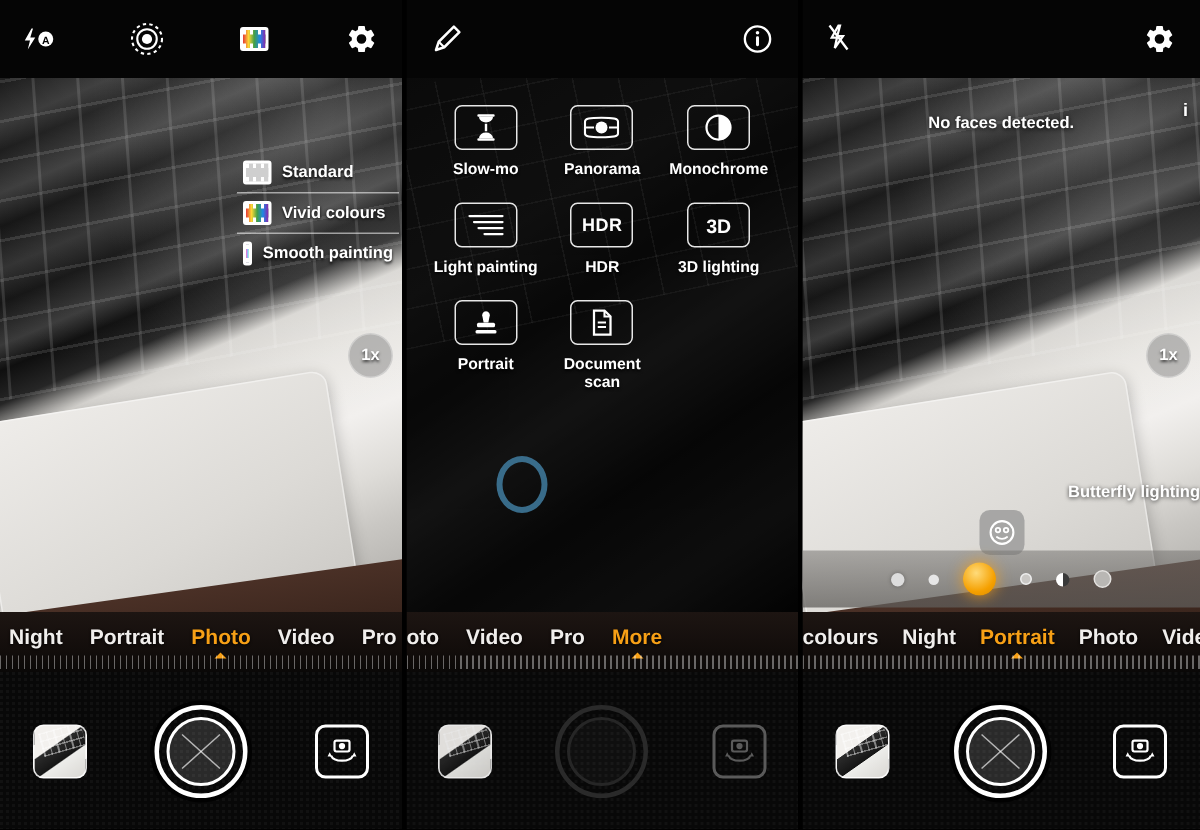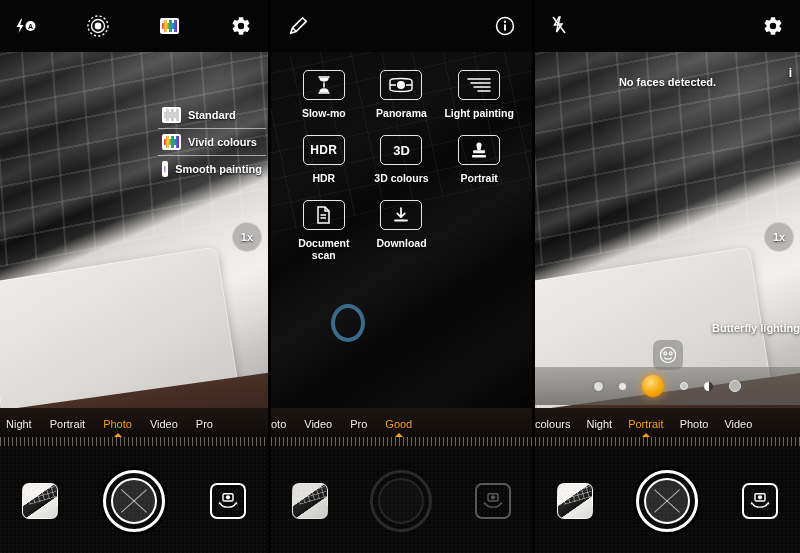--- a/index.html
+++ b/index.html
@@ -122,21 +122,21 @@
   .modebar {
     position: absolute; left: 0; right: 0; bottom: 105px; height: 40px;
     background: linear-gradient(180deg,#1d1512 0%, #120d0b 65%, #0a0807 100%);
     z-index: 6; overflow: hidden;
   }
   .modes {
     display: flex; align-items: center; height: 28px;
     gap: 18px; white-space: nowrap; padding-top: 3px;
   }
   .mode {
-    color: #f0eeec; font-size: 11px; font-weight: normal;
+    color: #f0eeec; font-size: 14px; font-weight: bold;
     text-shadow: 0 1px 2px rgba(0,0,0,.9);
     position: relative; flex: 0 0 auto;
   }
   .mode.active { color: #f7a016; }
   .mode.active:after {
     content:''; position: absolute; left: 50%; bottom: -7px;
     transform: translateX(-50%);
     border-left: 4px solid transparent; border-right: 4px solid transparent;
     border-bottom: 4px solid #f7a016;
   }
@@ -402,20 +402,29 @@
           <div class="gicon">
             <svg width="26" height="16" viewBox="0 0 26 16">
                 <path d="M2 4 C2 2 5 1.5 13 1.5 C21 1.5 24 2 24 4 L24 12 C24 14 21 14.5 13 14.5 C5 14.5 2 14 2 12 Z" fill="none" stroke="#fff" stroke-width="1.4"></path>
                 <circle cx="13" cy="8" r="4" fill="#fff"></circle>
                 <path d="M2 8 H8 M18 8 H24" stroke="#fff" stroke-width="1.3"></path>
               </svg>
           </div>
           <span class="glabel">Panorama</span>
         </div>
 
+        <div class="gcell">
+          <div class="gicon">
+            <svg width="20" height="20" viewBox="0 0 20 20">
+                <circle cx="10" cy="10" r="8" fill="none" stroke="#fff" stroke-width="1.5"></circle>
+                <path d="M10 2 A8 8 0 0 1 10 18 Z" fill="#fff"></path>
+              </svg>
+          </div>
+          <span class="glabel">Monochrome</span>
+        </div>
 
         <div class="gcell">
           <div class="gicon">
             <svg width="28" height="18" viewBox="0 0 28 18">
                 <path d="M3 3 H25 M6 7 H25 M9 11 H25 M13 15 H25" stroke="#fff" stroke-width="1.5" stroke-linecap="round"></path>
               </svg>
           </div>
           <span class="glabel">Light painting</span>
         </div>
 
@@ -425,21 +434,21 @@
           </div>
           <span class="glabel">HDR</span>
         </div>
 
 
 
         <div class="gcell">
           <div class="gicon">
             <span class="d3-txt">3D</span>
           </div>
-          <span class="glabel">3D colours</span>
+          <span class="glabel">3D lighting</span>
         </div>
 
         <div class="gcell">
           <div class="gicon">
             <svg width="18" height="20" viewBox="0 0 18 20">
                 <path d="M9 2.5 A2.6 2.6 0 0 1 11.3 6.3 L10.6 10 H7.4 L6.7 6.3 A2.6 2.6 0 0 1 9 2.5 Z" fill="#fff"></path>
                 <rect x="3" y="10.2" width="12" height="3" rx="1" fill="#fff"></rect>
                 <rect x="2" y="15" width="14" height="2.4" rx="1" fill="#fff"></rect>
               </svg>
           </div>
@@ -451,29 +460,20 @@
             <svg width="17" height="20" viewBox="0 0 17 20">
                 <path d="M3 2 H10 L14 6 V18 H3 Z" fill="none" stroke="#fff" stroke-width="1.5"></path>
                 <path d="M10 2 V6 H14" fill="none" stroke="#fff" stroke-width="1.4"></path>
                 <path d="M5.5 10 H11 M5.5 13 H11" stroke="#fff" stroke-width="1.3"></path>
               </svg>
           </div>
           <span class="glabel">Document scan</span>
         </div>
 
 
-        <div class="gcell">
-          <div class="gicon">
-            <svg width="18" height="20" viewBox="0 0 18 20">
-                <path d="M9 3 V11.5 M5.2 8.4 L9 12.2 L12.8 8.4" fill="none" stroke="#fff" stroke-width="1.7" stroke-linecap="round" stroke-linejoin="round"></path>
-                <path d="M3 15.5 H15" stroke="#fff" stroke-width="1.8" stroke-linecap="round"></path>
-              </svg>
-          </div>
-          <span class="glabel">Download</span>
-        </div>
 
       </div>
 
       <div class="touch-ring"></div>
     </div>
 
     <div class="topbar">
       <div class="ticon">
         <svg width="22" height="22" viewBox="0 0 24 24">
             <path d="M4 20 L6 14 L17 3 L21 7 L10 18 Z" fill="none" stroke="#fff" stroke-width="1.8" stroke-linejoin="round"></path>
@@ -487,21 +487,21 @@
             <rect x="10.9" y="10" width="2.2" height="7.2" rx="1" fill="#fff"></rect>
           </svg>
       </div>
     </div>
 
     <div class="modebar">
       <div class="modes" style="padding-left:0">
         <span class="mode">oto</span>
         <span class="mode">Video</span>
         <span class="mode">Pro</span>
-        <span class="mode active">Good</span>
+        <span class="mode active">More</span>
       </div>
       <div class="ruler"></div>
     </div>
 
     <div class="shutterbar">
       <div class="thumb dim"></div>
       <div class="shutter dim">
         <div class="shutter-inner"></div>
       </div>
       <div class="switchcam dim">

